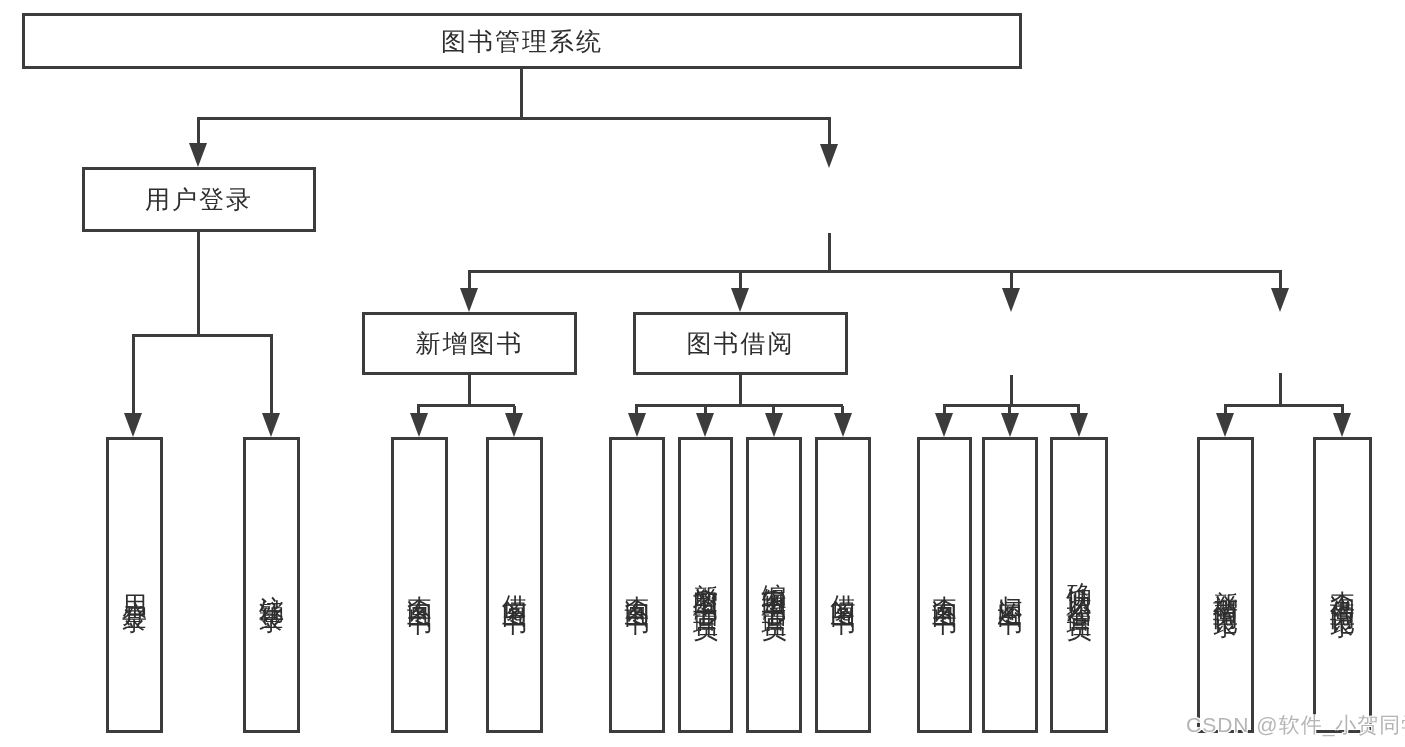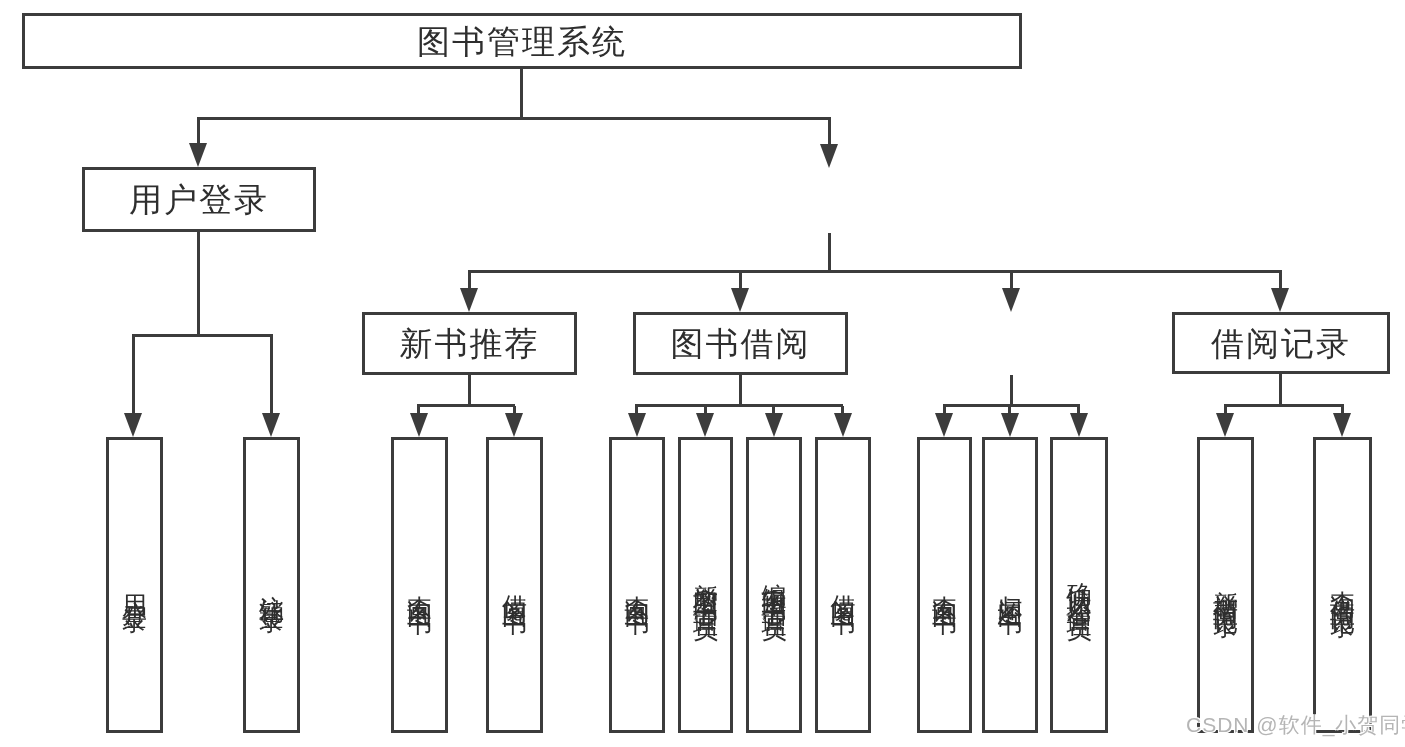--- a/index.html
+++ b/index.html
@@ -12,21 +12,21 @@
   }
   .box{
     position:absolute;
     box-sizing:border-box;
     border:3px solid #3c3c3c;
     background:#ffffff;
     color:#2e2e2e;
     display:flex;
     align-items:center;
     justify-content:center;
-    font-size:33px;
+    font-size:25px;
     letter-spacing:2px;
     line-height:1;
     white-space:nowrap;
   }
   .vbox{
     writing-mode:vertical-lr;
     text-orientation:mixed;
     font-size:25px;
     letter-spacing:5px;
     white-space:normal;
@@ -75,23 +75,22 @@
 </style>
 </head>
 <body>
 
 <div class="canvas">
 
   <div class="box b-root">图书管理系统</div>
 
   <div class="box b-l2a">用户登录</div>
 
-  <div class="box b-l3-0">新书推荐</div>
+  <div class="box b-l3-0">新增图书</div>
   <div class="box b-l3-1">图书借阅</div>
-  <div class="box b-l3-3">借阅记录</div>
 
   <div class="box vbox leaf lf-0">用户登录</div>
   <div class="box vbox leaf lf-1">注销登录</div>
 
   <div class="box vbox leaf lf-2">查询图书</div>
   <div class="box vbox leaf lf-3">借阅图书</div>
 
   <div class="box vbox leaf lf-4">查询图书</div>
   <div class="box vbox leaf lf-5">新增图书（管理员）</div>
   <div class="box vbox leaf lf-6">编辑图书（管理员）</div>

